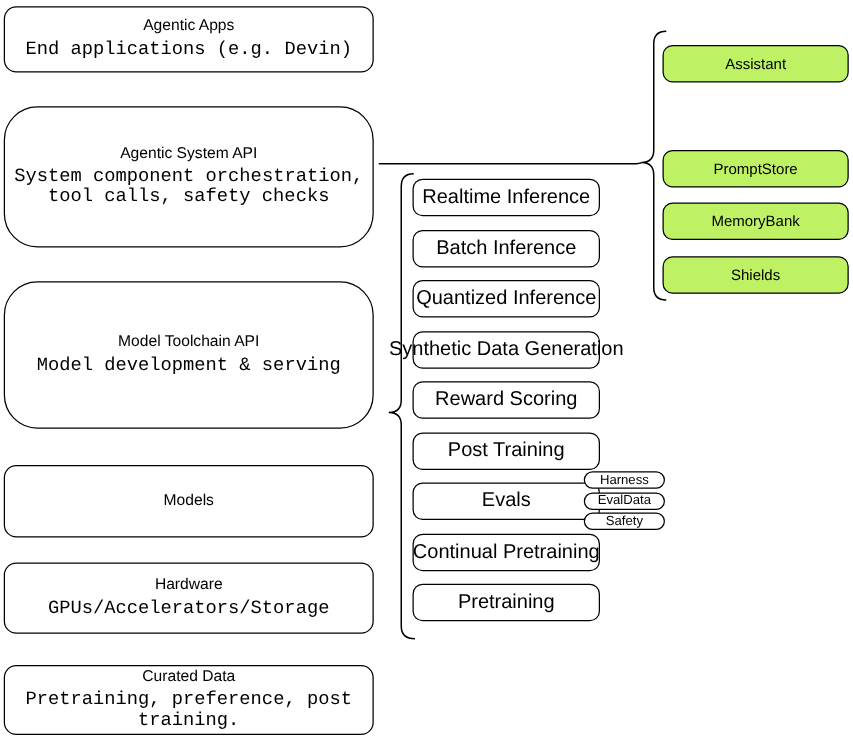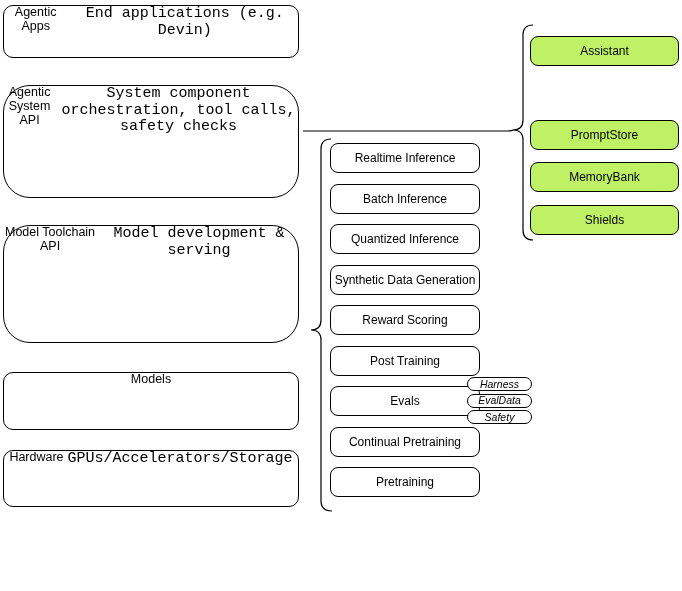--- a/index.html
+++ b/index.html
@@ -4,42 +4,42 @@
 <style>
   html,body { margin:0; padding:0; background:#ffffff; }
   .canvas {
     position:relative; width:682px; height:591px; background:#ffffff;
     font-family:"Liberation Sans", sans-serif; color:#000000; overflow:hidden;
   }
   .overlay { position:absolute; left:0; top:0; width:682px; height:591px; pointer-events:none; }
   .lbox {
     position:absolute; left:3px; width:296px; box-sizing:border-box;
     border:1px solid #000; background:#fff;
-    display:flex; justify-content:center;
+    display:flex; flex-direction:column; align-items:center; justify-content:center;
     gap:4px; text-align:center;
   }
   .ltitle { font-size:12.5px; line-height:1.1; }
   .lsub   { font-size:15px;  line-height:1.1;font-family:Liberation Mono, monospace; }
   .mbox {
     position:absolute; left:330px; width:150px; height:30px; box-sizing:border-box;
     border:1px solid #000; border-radius:8px; background:#fff;
     display:flex; align-items:center; justify-content:center;
-    font-size:12px; white-space:nowrap;
+    font-size:16px; white-space:nowrap;
   }
   .rbox {
     position:absolute; left:530px; width:149px; height:30px; box-sizing:border-box;
     border:1px solid #000; border-radius:8px; background:#bef264;
     display:flex; align-items:center; justify-content:center;
     font-size:12px; white-space:nowrap;
   }
   .oval {
     position:absolute; left:467px; width:65px; height:14px; box-sizing:border-box;
     border:1px solid #000; border-radius:8px; background:#fff;
     display:flex; align-items:center; justify-content:center;
-    font-size:10.5px; line-height:1; white-space:nowrap; z-index:3;font-style:italic;
+    font-size:10.5px; line-height:1; white-space:nowrap; z-index:3;
   }
   .mbox, .rbox, .lbox { z-index:2; }
 </style>
 </head>
 <body>
 
 <div class="canvas">
 
   <svg class="overlay" viewBox="0 0 682 591">
     <path d="M 303,131 L 507,131 Q 512,131 513,130" fill="none" stroke="#000" stroke-width="1.2"></path>
@@ -64,20 +64,24 @@
 
   <div class="lbox" style="top:372px;height:58px;border-radius:10px">
     <div class="ltitle">Models</div>
   </div>
 
   <div class="lbox" style="top:450px;height:57px;border-radius:10px">
     <div class="ltitle">Hardware</div>
     <div class="lsub">GPUs/Accelerators/Storage</div>
   </div>
 
+  <div class="lbox" style="top:532px;height:56px;border-radius:10px">
+    <div class="ltitle">Curated Data</div>
+    <div class="lsub">Pretraining, preference, post training.</div>
+  </div>
 
   <div class="mbox" style="top:143px">Realtime Inference</div>
   <div class="mbox" style="top:183.5px">Batch Inference</div>
   <div class="mbox" style="top:224px">Quantized Inference</div>
   <div class="mbox" style="top:264.5px">Synthetic Data Generation</div>
   <div class="mbox" style="top:305px">Reward Scoring</div>
   <div class="mbox" style="top:386px">Evals</div>
   <div class="mbox" style="top:345.5px">Post Training</div>
   <div class="mbox" style="top:426.5px">Continual Pretraining</div>
   <div class="mbox" style="top:467px">Pretraining</div>

